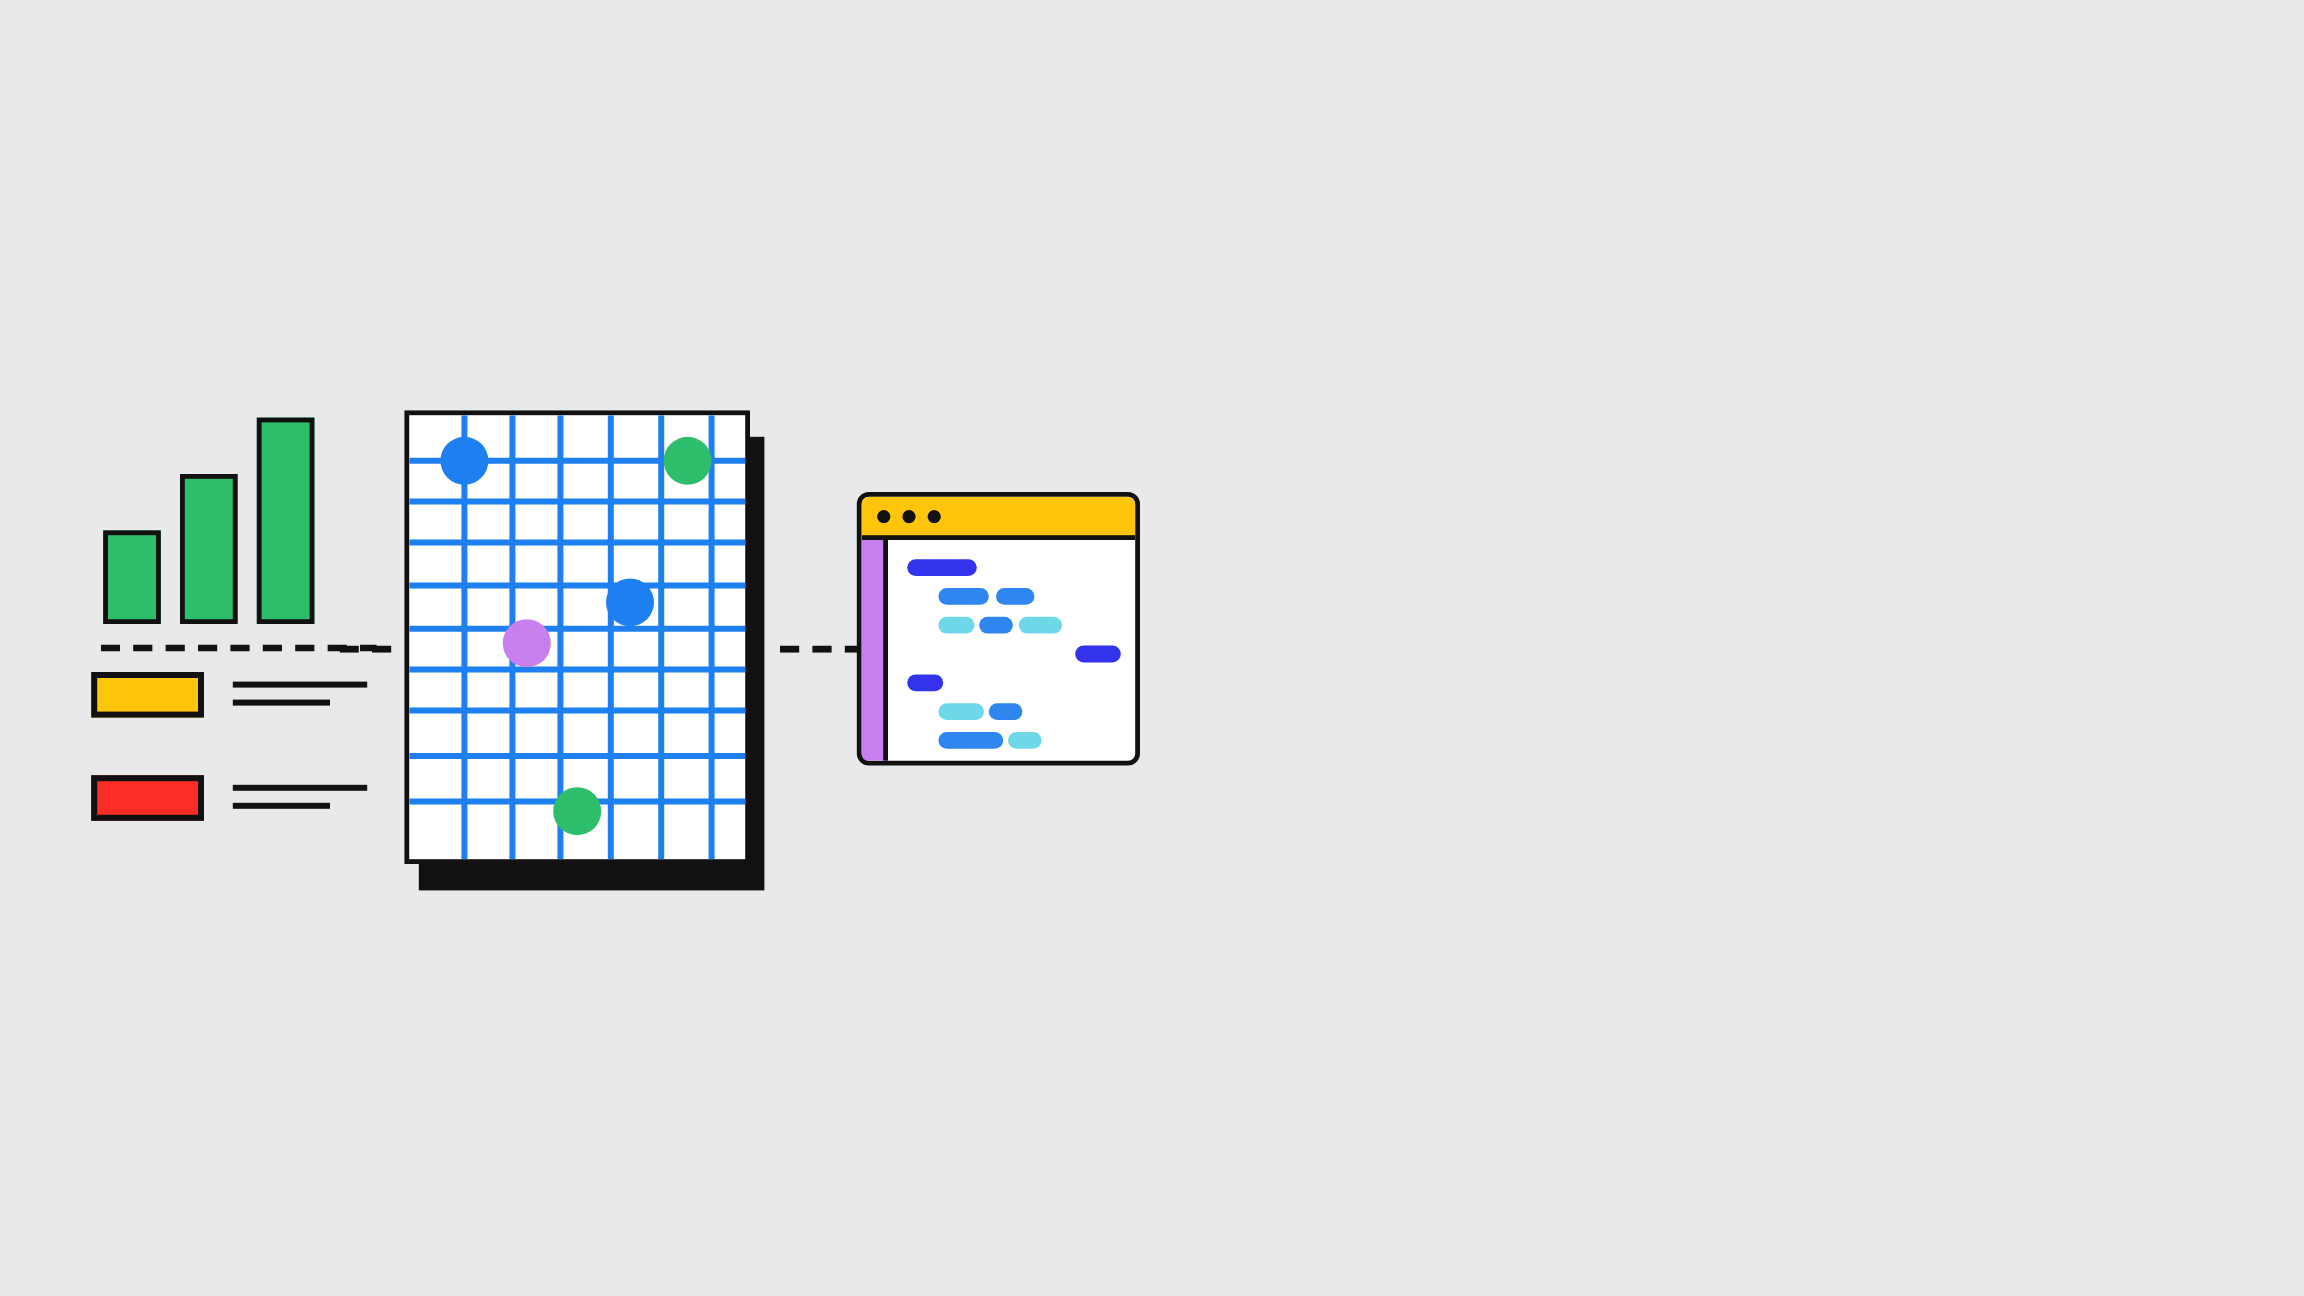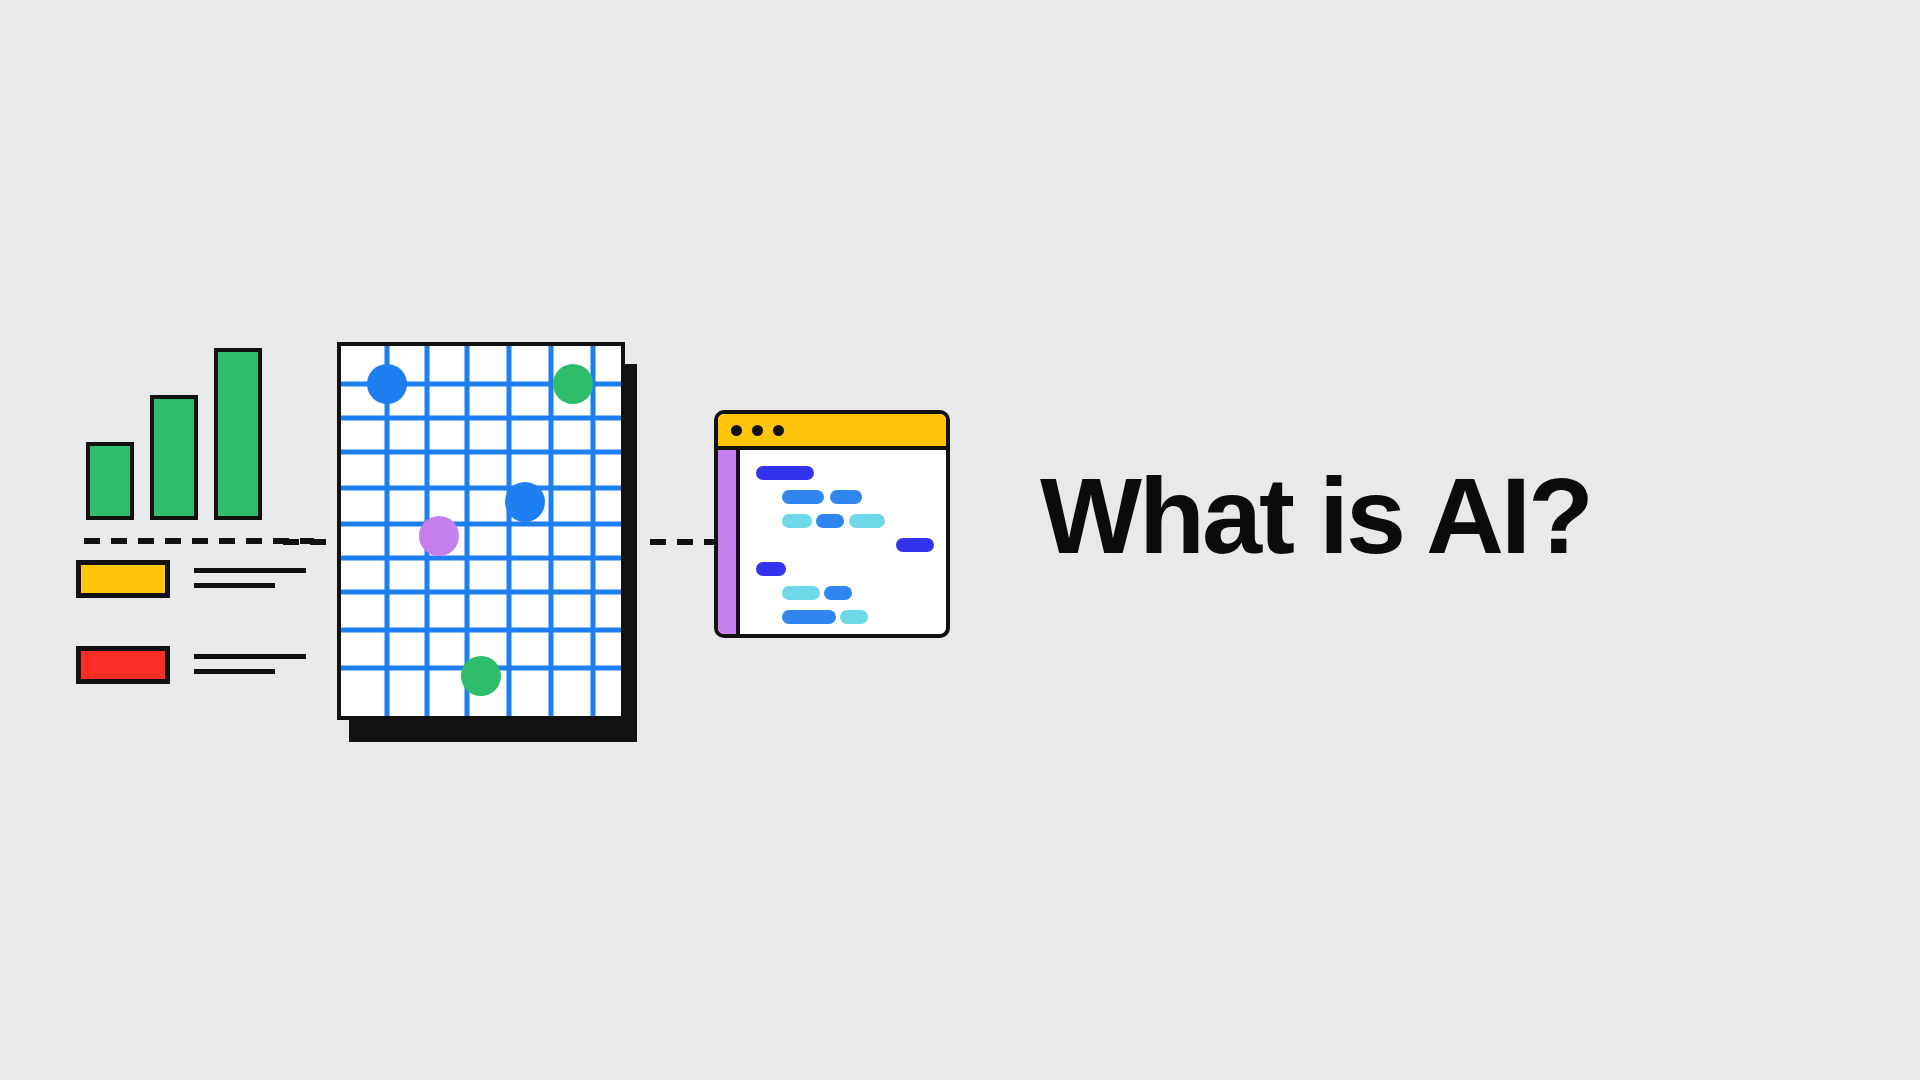--- a/index.html
+++ b/index.html
@@ -345,15 +345,14 @@
 
         <div class="code-line">
           <span class="code-token tok-mid" style="left:38px;width:54px"></span>
           <span class="code-token tok-light" style="left:96px;width:28px"></span>
         </div>
 
       </div>
     </div>
   </div>
 
-  <div id="headline">What is AI?</div>
 
 </div>
 
 </body></html>

